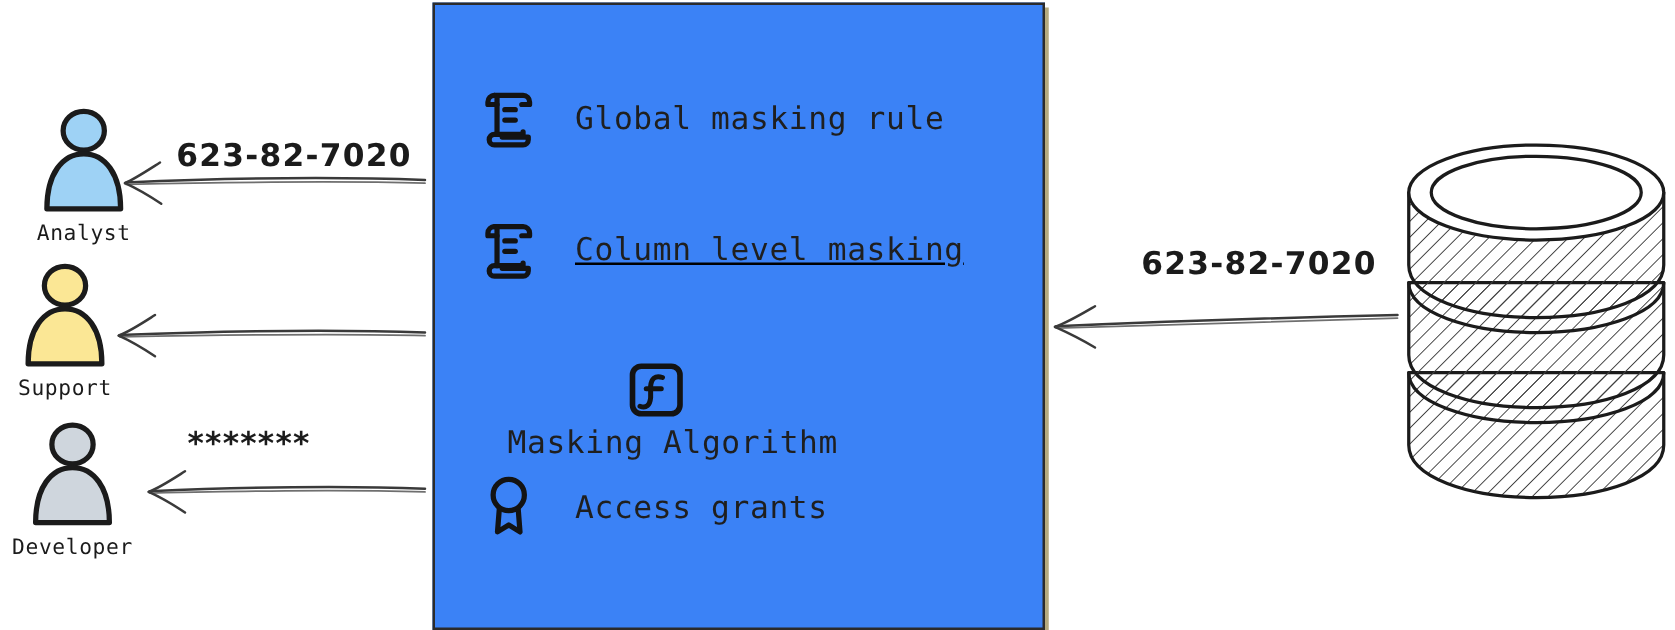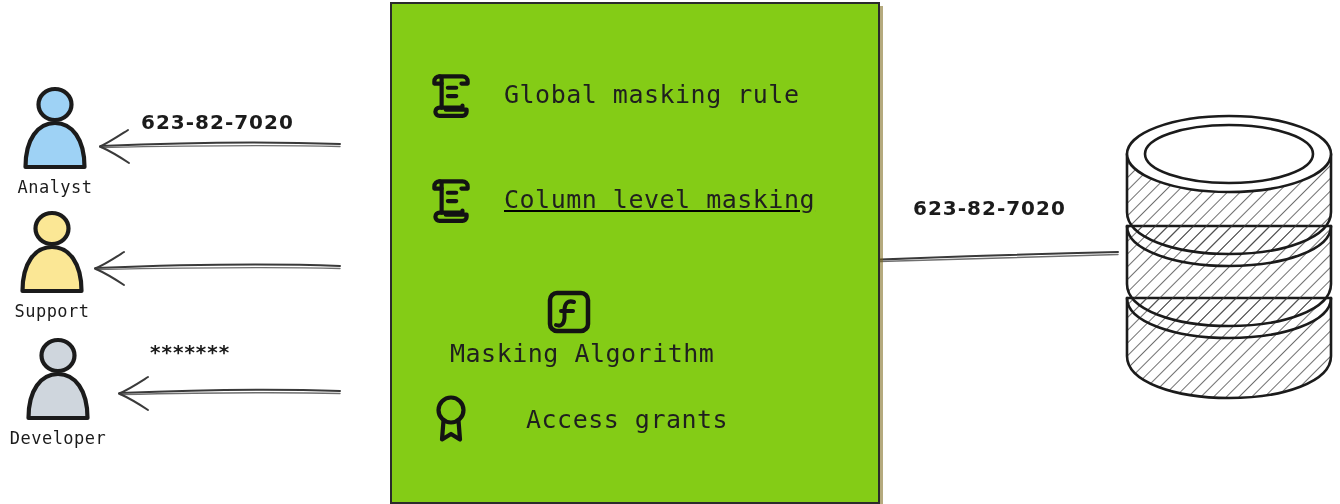--- a/index.html
+++ b/index.html
@@ -36,37 +36,36 @@
     color: #1b1b1b;
     letter-spacing: 0.5px;
     margin-top: 1px;
     white-space: nowrap;
   }
   
   .edge-label {
     position: absolute;
     font-family: "DejaVu Sans", sans-serif;
     font-weight: 700;
-    font-size: 20px;
+    font-size: 25px;
     color: #1b1b1b;
     letter-spacing: 1px;
     white-space: nowrap;
   }
   
   #policy-panel {
     position: absolute;
     left: 346px;
     top: 2px;
     width: 490px;
     height: 502px;
-    background: #84cc16;
+    background: #3b82f6;
     border: 2px solid #2b2b2b;
     box-sizing: border-box;
     box-shadow: 4px 3px 0 -1px rgba(120,100,20,0.55);
-    margin-left: 44px;
   }
   .policy-row {
     position: absolute;
     left: 32px;
     display: flex;
     align-items: center;
     height: 58px;
   }
   .policy-icon {
     width: 54px;
@@ -116,21 +115,21 @@
 
       <g>
         <path d="M1118 252 C 1030 254, 940 257, 845 261"></path>
         <path d="M1118 254.5 C 1032 257, 942 259.5, 845 262.5" stroke="#6f6f6f" stroke-width="1.4"></path>
         <path d="M876 245 C 864 252, 854 258, 844 261.5"></path>
         <path d="M844 261.5 C 854 266, 866 272, 876 278"></path>
       </g>
     </g>
   </svg>
 
-  <div class="actor" style="left:0px; top:86px;">
+  <div class="actor" style="left:0px; top:86px;padding-left:12px;">
     <svg width="110" height="86" viewBox="0 0 110 86">
       <g stroke="#1b1b1b" stroke-width="4.2" stroke-linejoin="round" stroke-linecap="round">
         <ellipse cx="55" cy="18.5" rx="16.5" ry="15.5" fill="#9ed2f5"></ellipse>
         <path d="M25.5 81 C 25.5 53, 38 37, 55 37 C 72 37, 84.5 53, 84.5 81 Z" fill="#9ed2f5"></path>
       </g>
     </svg>
     <div class="actor-label">Analyst</div>
   </div>
 
   <div class="actor" style="left:-3px; top:210px;">
@@ -197,21 +196,21 @@
           <g fill="none" stroke="#131313" stroke-linejoin="round" stroke-linecap="round">
             <rect x="5" y="5" width="38" height="38" rx="7" stroke-width="4.5"></rect>
             <path d="M29 14 c -6 -2, -9 1, -9.5 7 v9 c -0.5 6, -3.5 9, -8.5 7" stroke-width="4"></path>
             <path d="M16 23 h12" stroke-width="4"></path>
           </g>
         </svg>
       </span>
       <span class="policy-text">Masking Algorithm</span>
     </div>
 
-    <div class="policy-row" style="top:386px;gap:22px;">
+    <div class="policy-row" style="top:372px;">
       <span class="policy-icon">
         <svg width="48" height="50" viewBox="0 0 48 50">
           <g fill="none" stroke="#131313" stroke-width="4.2" stroke-linejoin="round" stroke-linecap="round">
             <circle cx="24" cy="16" r="12.5"></circle>
             <path d="M16.5 26.5 L15 45.5 L24 40 L33 45.5 L31.5 26.5"></path>
           </g>
         </svg>
       </span>
       <span class="policy-text">Access grants</span>
     </div>

